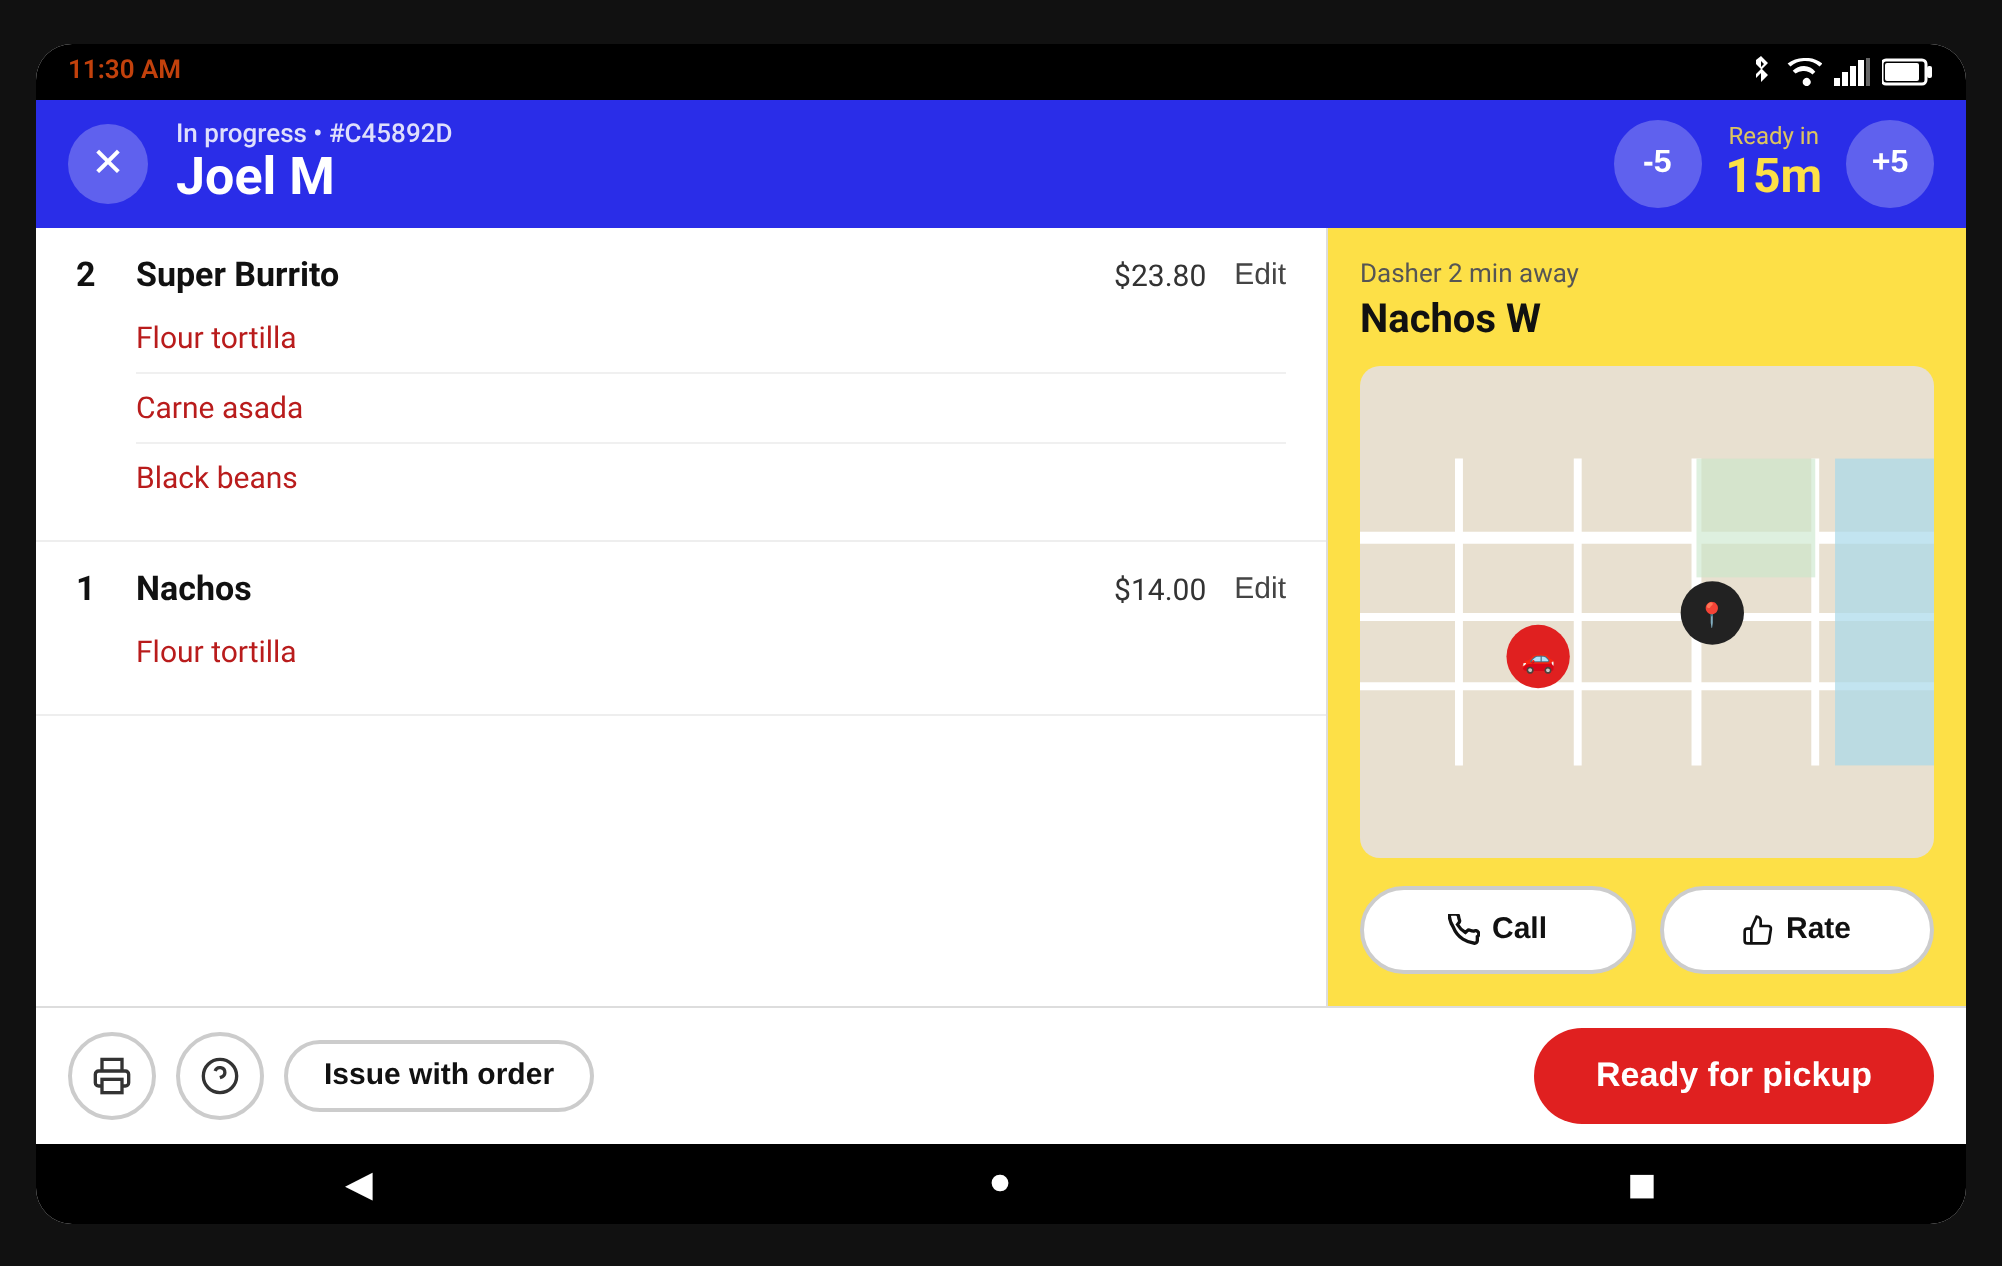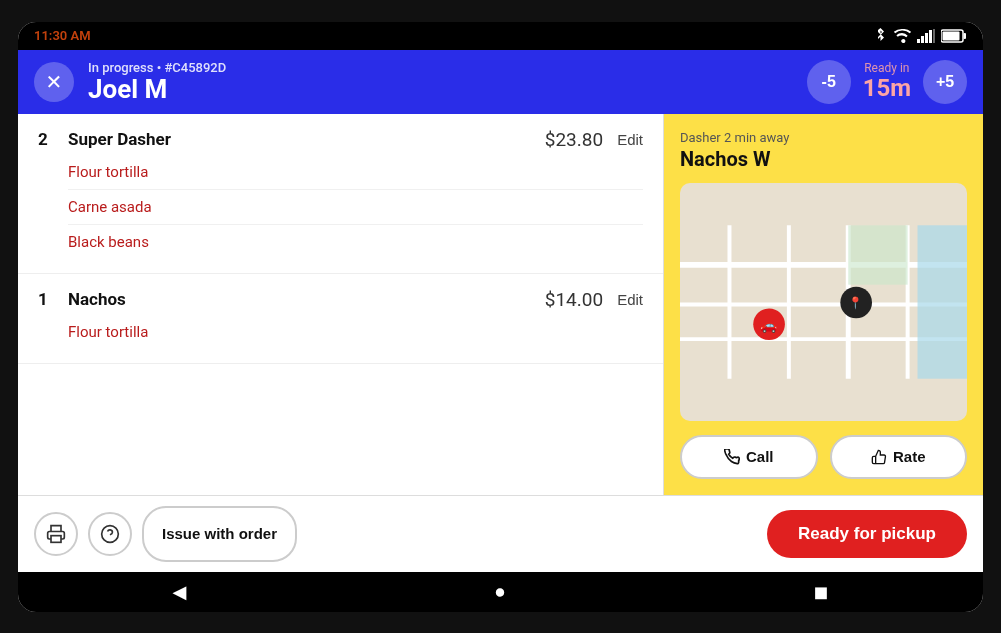--- a/index.html
+++ b/index.html
@@ -81,21 +81,21 @@
       font-weight: 700;
       line-height: 1.1;
     }
     .header-right {
       display: flex;
       align-items: center;
       gap: 12px;
     }
     .ready-in-area {
       text-align: center;
-      color: #fca5a5;
+      color: #fde047;
     }
     .ready-in-label {
       font-size: 12px;
       opacity: 0.85;
     }
     .ready-in-time {
       font-size: 24px;
       font-weight: 700;
       line-height: 1.1;
     }
@@ -150,21 +150,21 @@
       font-size: 17px;
       font-weight: 700;
       color: #111;
     }
     .order-item-right {
       display: flex;
       align-items: center;
       gap: 14px;
     }
     .item-price {
-      font-size: 19px;
+      font-size: 15px;
       color: #333;
     }
     .edit-btn {
       font-size: 15px;
       color: #444;
       background: none;
       border: none;
       cursor: pointer;
       font-weight: 500;
     }
@@ -256,21 +256,21 @@
       border: 2px solid #ccc;
       border-radius: 50%;
       background: #fff;
       cursor: pointer;
       display: flex;
       align-items: center;
       justify-content: center;
       font-size: 18px;
     }
     .issue-btn {
-      height: 56px;
+      height: 36px;
       border: 2px solid #ccc;
       border-radius: 24px;
       background: #fff;
       font-size: 15px;
       font-weight: 600;
       color: #111;
       cursor: pointer;
       padding: 0 18px;
       display: flex;
       align-items: center;
@@ -359,21 +359,21 @@
   </div>
 
   <div class="main">
 
     <div class="order-list">
 
       <div class="order-item-group">
         <div class="order-item-header">
           <div class="order-item-left">
             <span class="item-qty">2</span>
-            <span class="item-name">Super Dasher</span>
+            <span class="item-name">Super Burrito</span>
           </div>
           <div class="order-item-right">
             <span class="item-price">$23.80</span>
             <button class="edit-btn">Edit</button>
           </div>
         </div>
         <div class="item-modifiers">
           <div class="modifier-row">Flour tortilla</div>
           <div class="modifier-row">Carne asada</div>
           <div class="modifier-row">Black beans</div>

